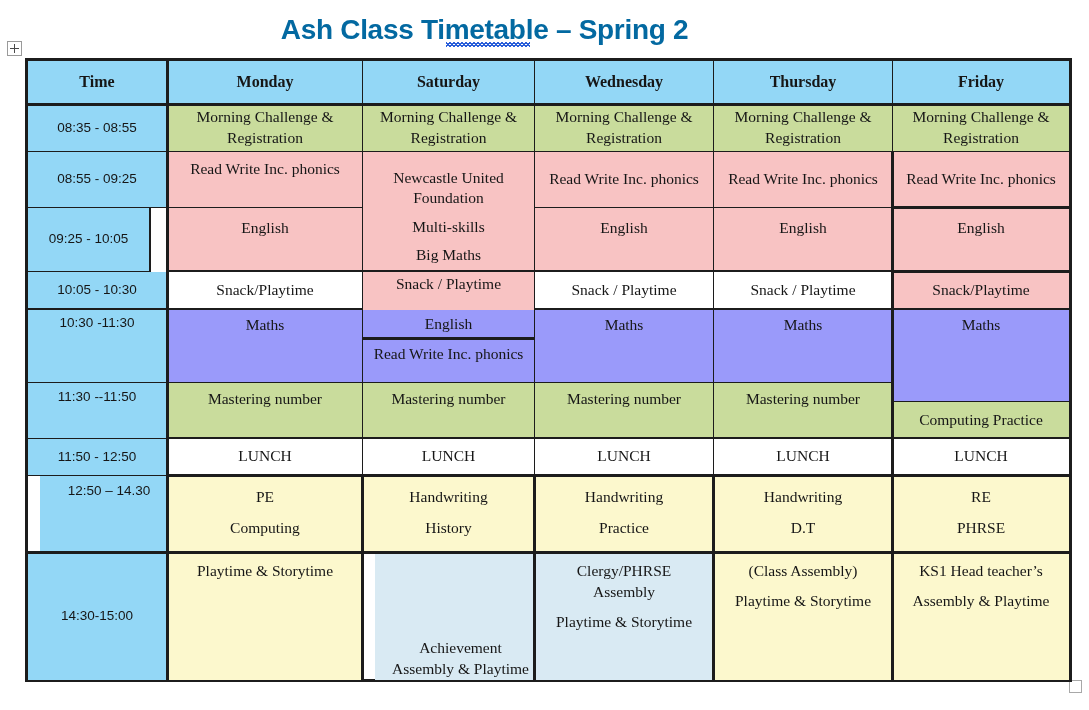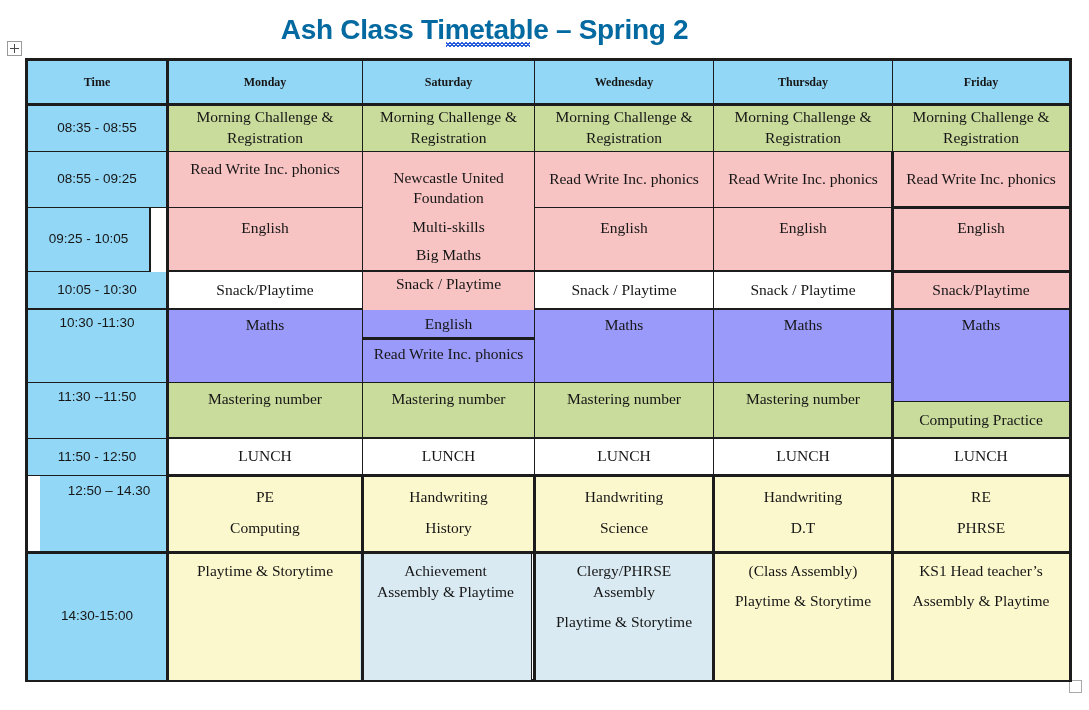--- a/index.html
+++ b/index.html
@@ -76,21 +76,21 @@
     font-size:15.5px;
     line-height:1.34;
     color:#161616;
     text-align:center;
     overflow:hidden;
     padding:3px 4px 0 4px;
   }
   .cell .ln{display:block;width:100%;}
   .hdr{
     font-weight:bold;
-    font-size:12px;
+    font-size:16px;
     justify-content:center;
     padding-top:0;
   }
   .timecell{
     font-family:"Liberation Sans", sans-serif;
     font-size:13.5px;
     font-weight:normal;
     justify-content:center;
     padding-top:0;
   }
@@ -292,36 +292,36 @@
     <span class="ln">PE</span>
     <span class="ln">Computing</span>
     <span class="ln">Music</span>
   </div>
   <div class="cell c-yellow tr bb gap-lines" style="left:335px;top:415px;width:172px;height:77px;padding-top:6px;">
     <span class="ln">Handwriting</span>
     <span class="ln">History</span>
   </div>
   <div class="cell c-yellow tr bb gap-lines" style="left:507px;top:415px;width:179px;height:77px;padding-top:6px;">
     <span class="ln">Handwriting</span>
-    <span class="ln">Science</span>
+    <span class="ln">Practice</span>
   </div>
   <div class="cell c-yellow tr bb gap-lines" style="left:686px;top:415px;width:179px;height:77px;padding-top:6px;">
     <span class="ln">Handwriting</span>
     <span class="ln">D.T</span>
   </div>
   <div class="cell c-yellow bb gap-lines" style="left:865px;top:415px;width:176px;height:77px;padding-top:6px;">
     <span class="ln">RE</span>
     <span class="ln">PHRSE</span>
     <span class="ln">Library Time</span>
   </div>
 
   <div class="cell c-yellow tr" style="left:140px;top:492px;width:195px;height:127px;padding-top:8px;">
     <span class="ln">Playtime &amp; Storytime</span>
   </div>
-  <div class="cell c-paleblue tr" style="left:332px;top:492px;width:172px;height:127px;padding-top:8px;">
+  <div class="cell c-paleblue tr" style="left:347px;top:492px;width:172px;height:127px;padding-top:8px;justify-content:flex-end;">
     <span class="ln">Achievement</span>
     <span class="ln">Assembly &amp; Playtime</span>
   </div>
   <div class="cell c-paleblue tr gap-lines" style="left:507px;top:492px;width:179px;height:127px;padding-top:8px;">
     <span class="ln" style="margin:0;">Clergy/PHRSE</span>
     <span class="ln" style="margin:0;">Assembly</span>
     <span class="ln" style="margin-top:9px;">Playtime &amp; Storytime</span>
   </div>
   <div class="cell c-yellow tr" style="left:686px;top:492px;width:179px;height:127px;padding-top:8px;">
     <span class="ln">(Class Assembly)</span>

